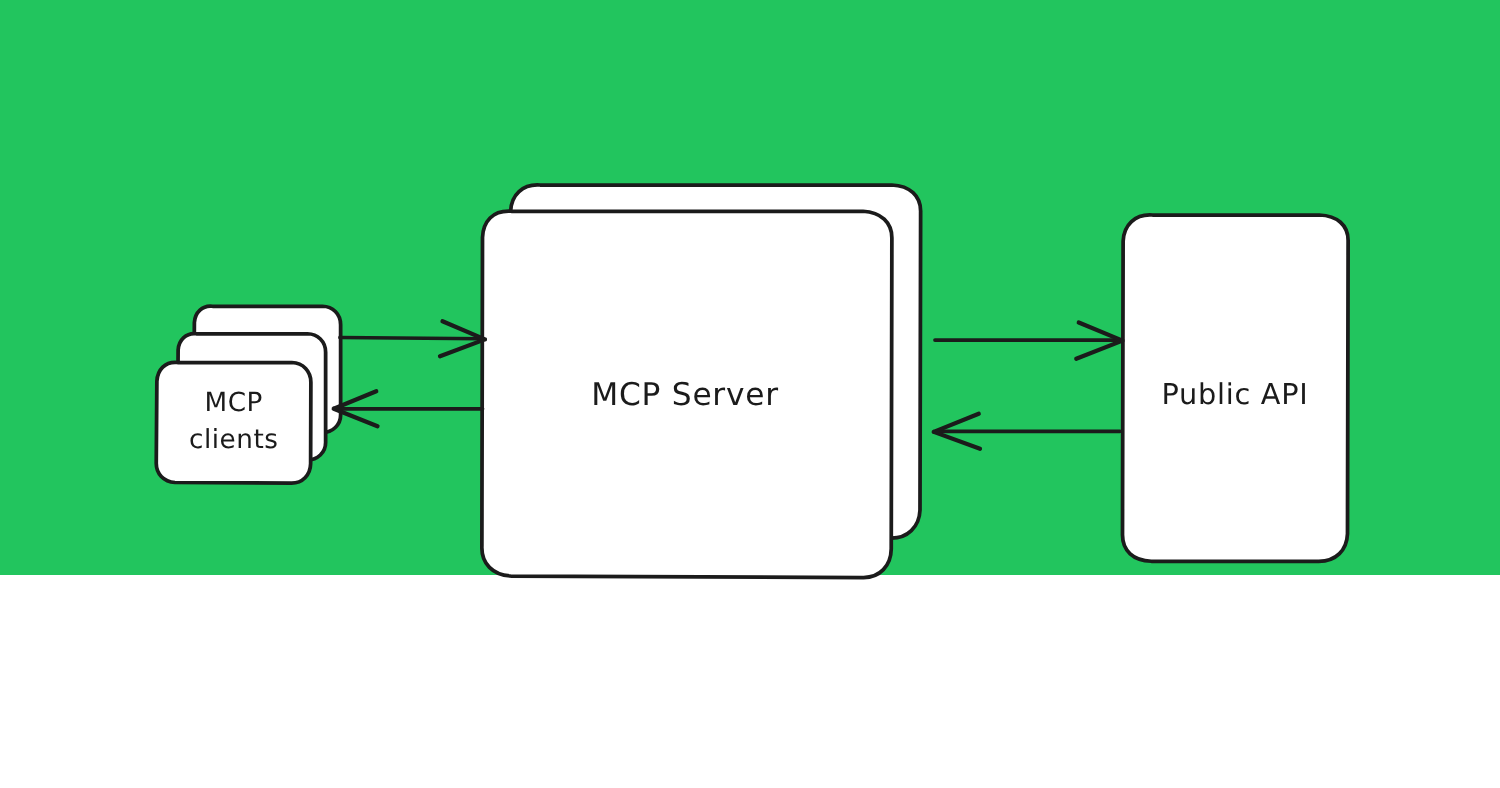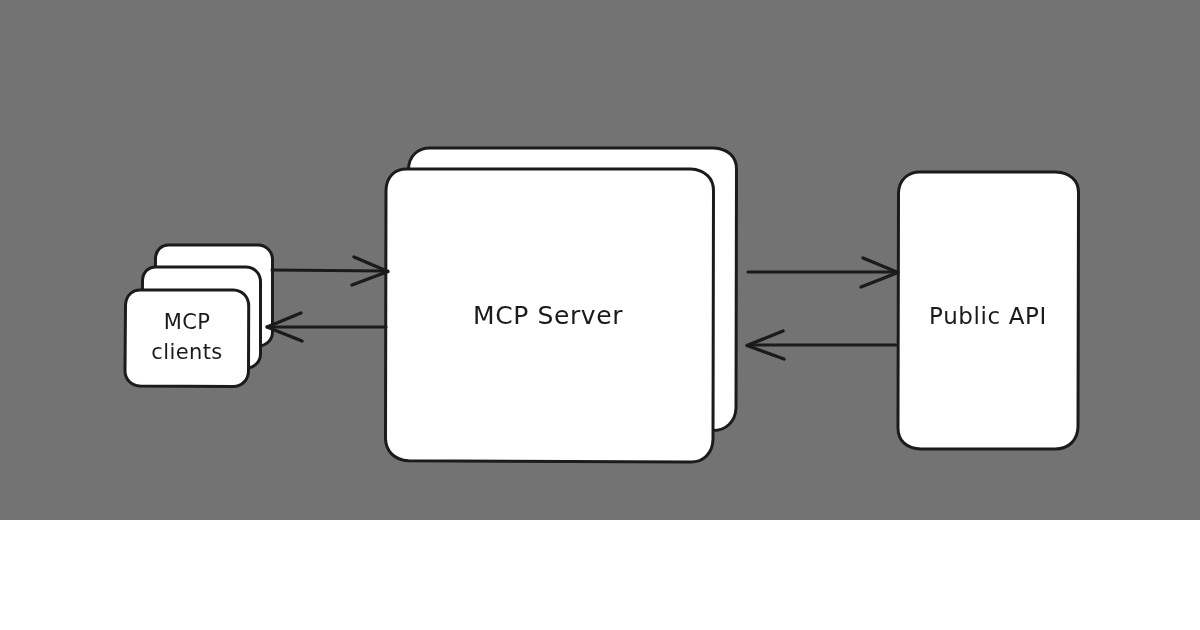--- a/index.html
+++ b/index.html
@@ -10,22 +10,22 @@
   }
   body {
     width: 1200px;
     height: 630px;
     overflow: hidden;
     font-family: "DejaVu Sans", sans-serif;
   }
   #diagram-root {
     position: relative;
     width: 1200px;
-    height: 520px;
-    background: #737373;
+    height: 460px;
+    background: #22c55e;
   }
   #diagram-svg {
     position: absolute;
     top: 0;
     left: 0;
     width: 1200px;
     height: 630px;
   }
   .node-shape {
     fill: #ffffff;

